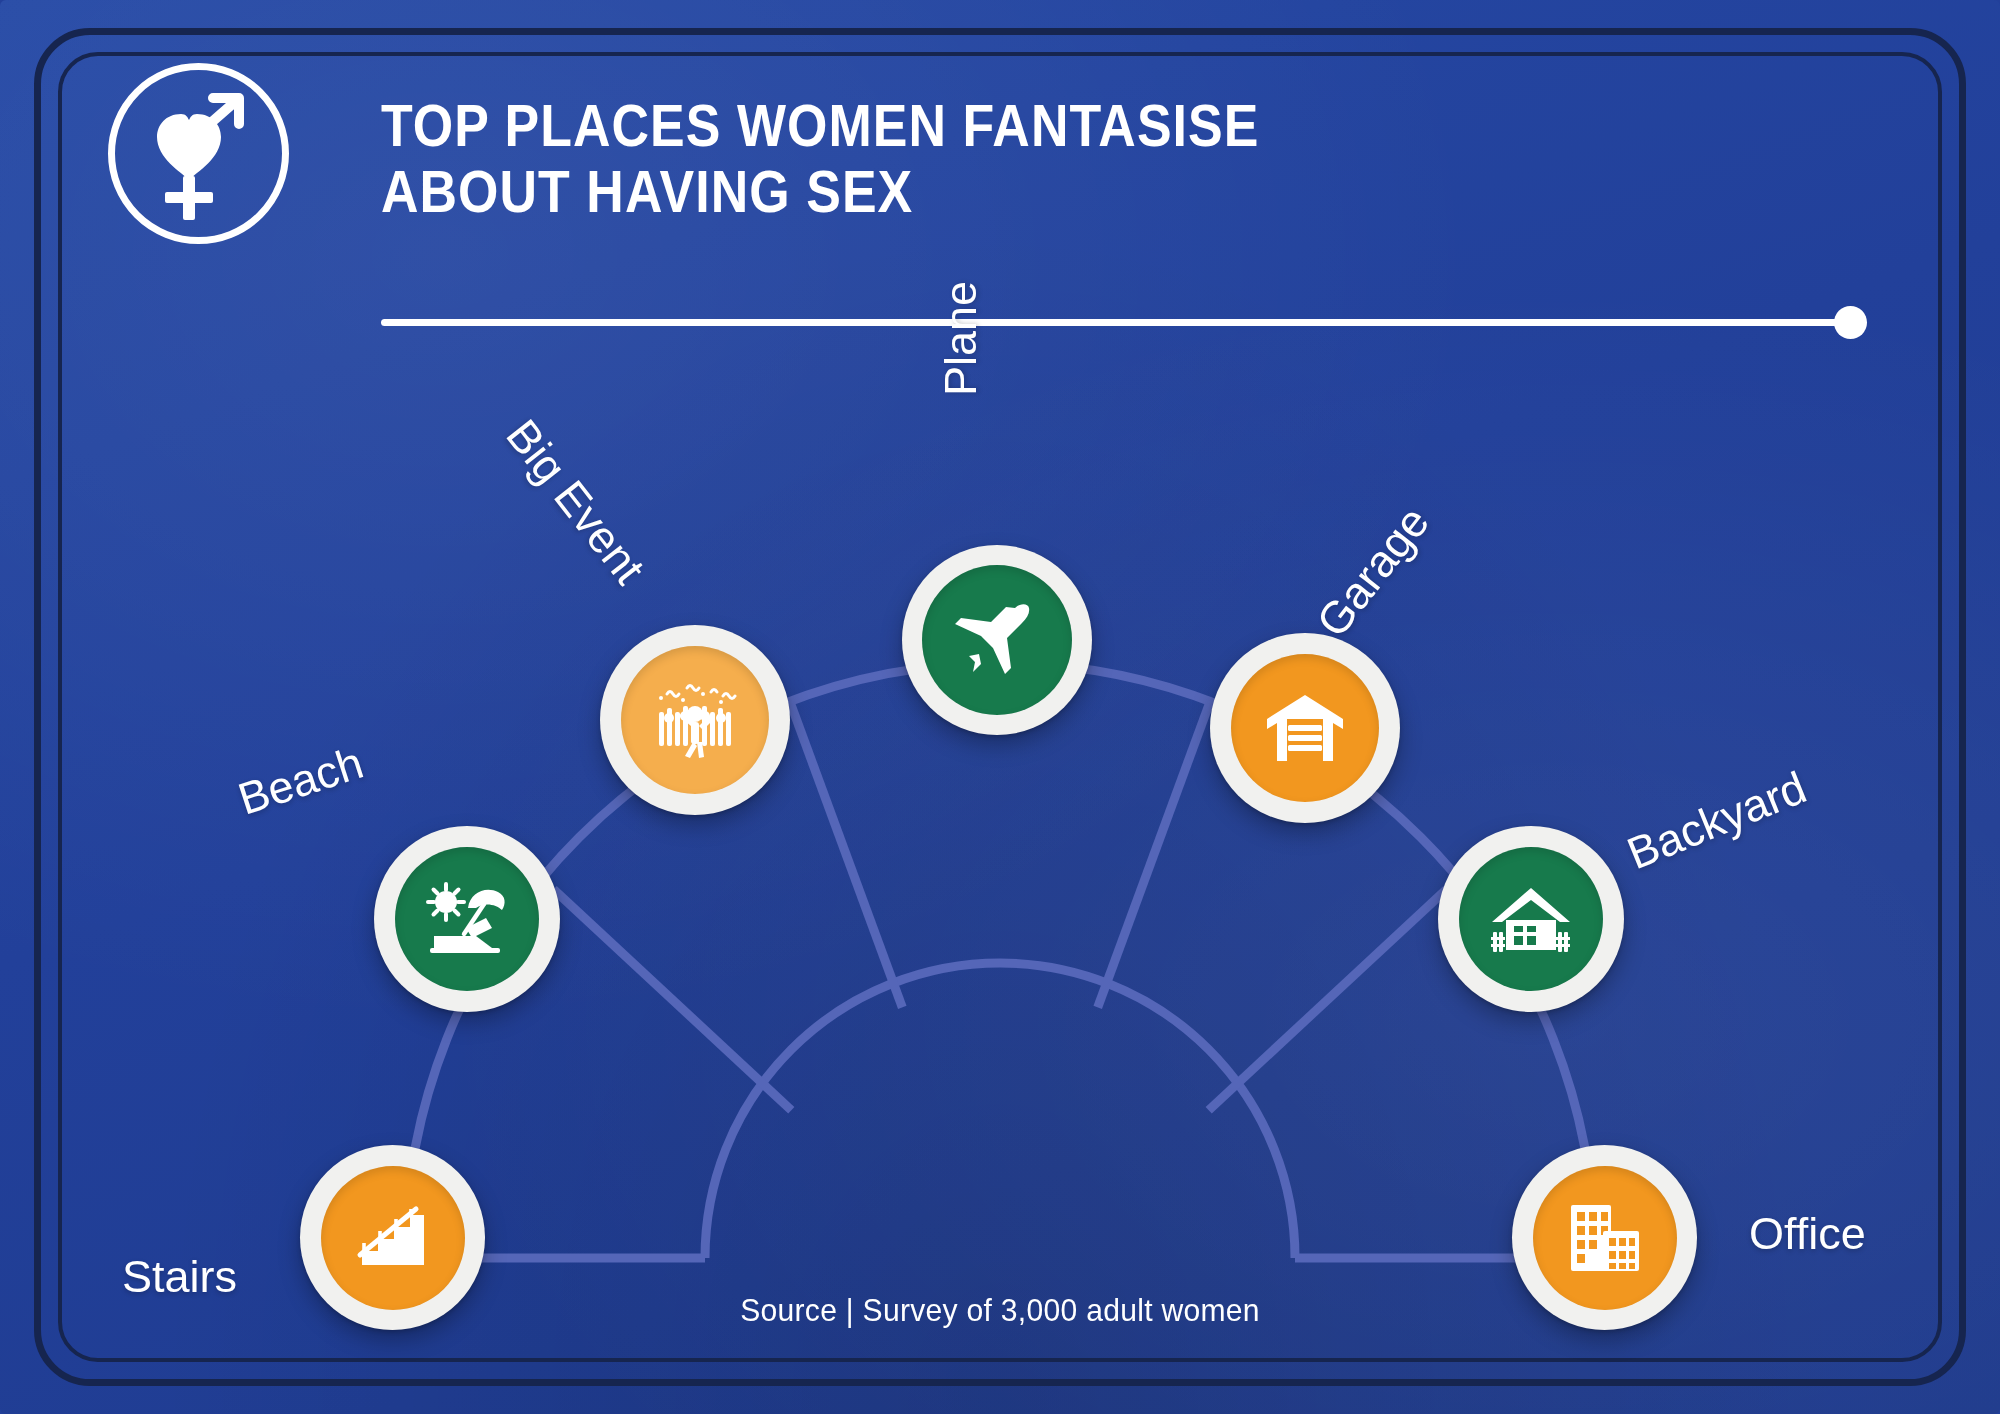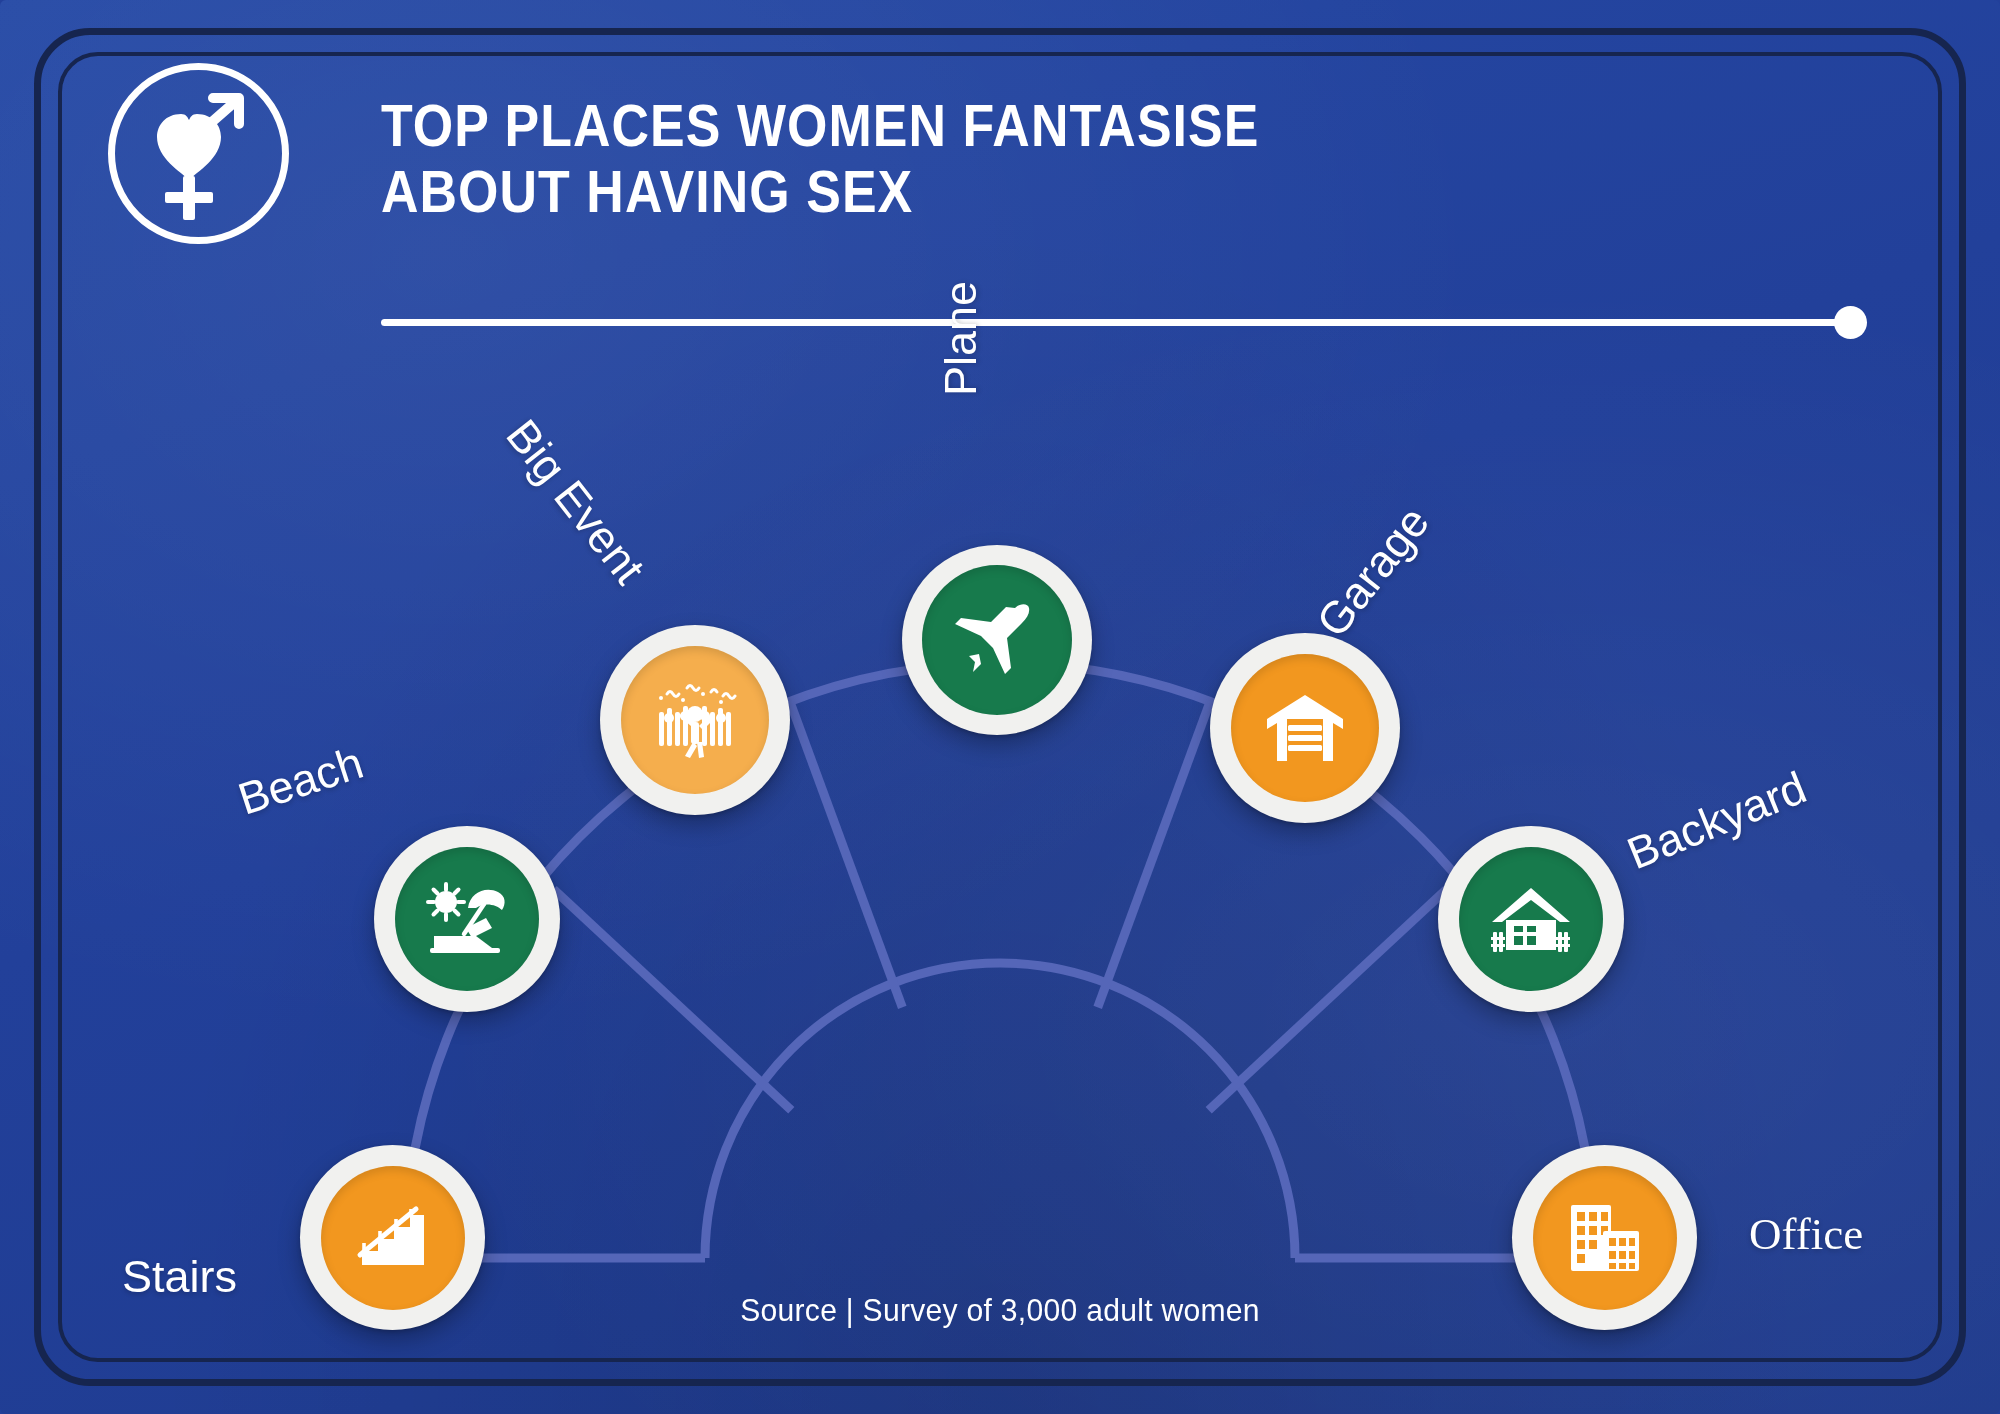--- a/index.html
+++ b/index.html
@@ -324,19 +324,19 @@
           <rect x="44" y="52" width="7" height="8"></rect>
             <rect x="54" y="52" width="7" height="8"></rect>
             <rect x="64" y="52" width="6" height="8"></rect>
           <rect x="44" y="64" width="7" height="6"></rect>
             <rect x="54" y="64" width="7" height="6"></rect>
             <rect x="64" y="64" width="6" height="6"></rect>
         </g>
       </svg>
     </div>
   </div>
-  <div class="lab" style="left:1749px;top:1208px;font-size:45px;font-family:Liberation Serif, serif;">
+  <div class="lab" style="left:1749px;top:1208px;font-size:45px;">
     <span>Office</span>
   </div>
 
   <div class="source">Source  |  Survey of 3,000 adult women</div>
 
 </div>
 
 </body></html>

